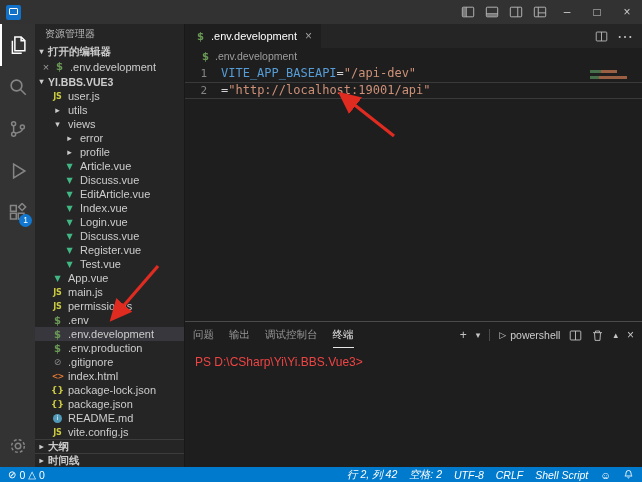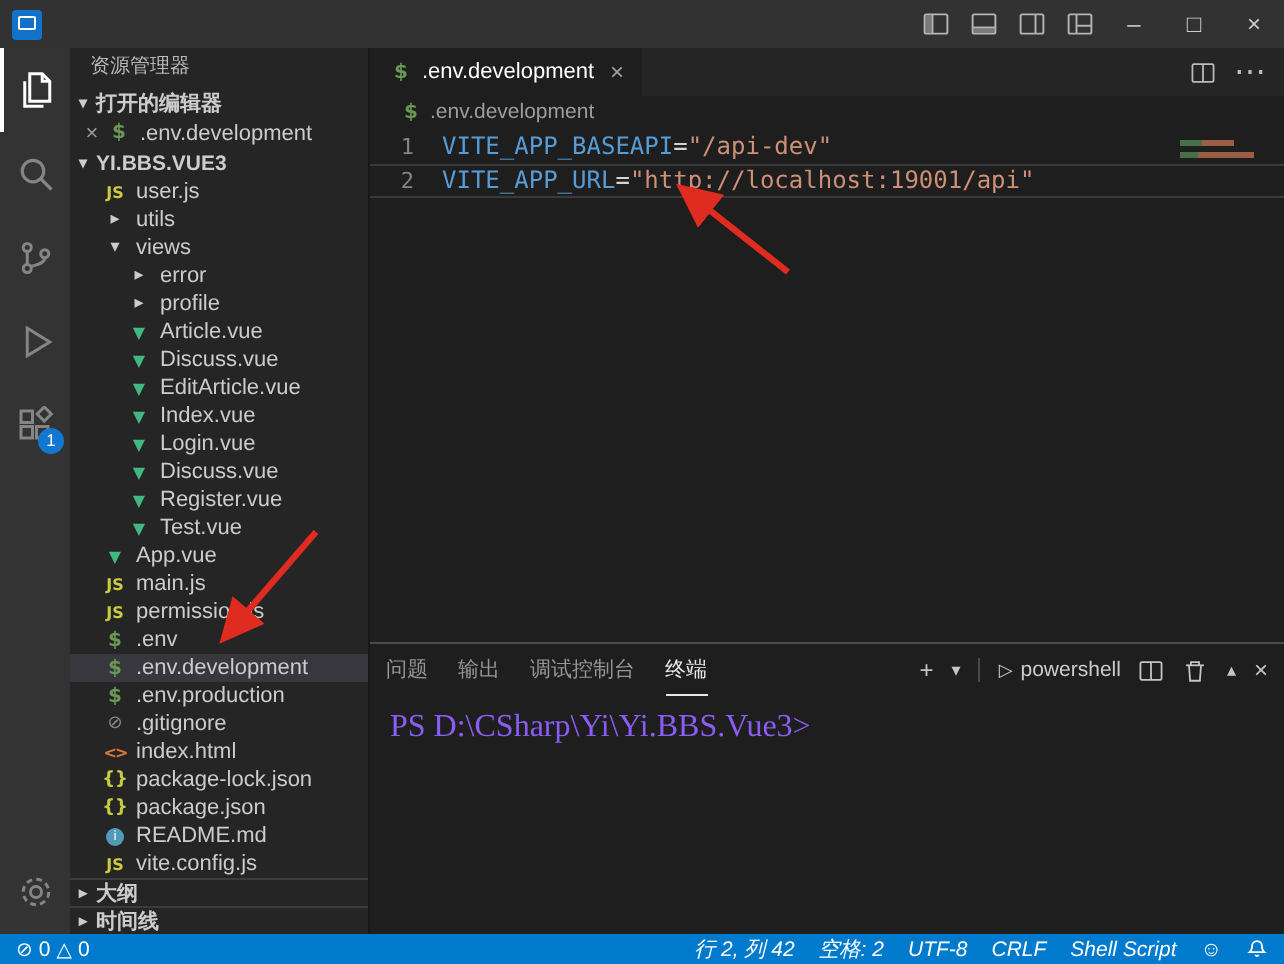--- a/index.html
+++ b/index.html
@@ -74,21 +74,21 @@
   .panel { height:146px; border-top:1px solid #4a4a4a; display:flex; flex-direction:column; flex:none; background:#1e1e1e; }
   .panel-header { height:26px; display:flex; align-items:stretch; padding:0 8px; flex:none; }
   .panel-tabs { display:flex; gap:15px; align-items:stretch; }
   .panel-tab { font-size:10.5px; color:#969696; display:flex; align-items:center; border-bottom:1px solid transparent; cursor:pointer; }
   .panel-tab.active { color:#e7e7e7; border-bottom-color:#e7e7e7; }
   .panel-actions { margin-left:auto; display:flex; align-items:center; gap:9px; color:#c5c5c5; font-size:12px; }
   .panel-actions svg { width:13px; height:13px; display:block; }
   .pa-sep { width:1px; height:12px; background:#4a4a4a; }
   .shell-chip { display:flex; align-items:center; gap:4px; font-size:10.5px; color:#cccccc; cursor:pointer; }
   .shell-chip .shell-ico { font-size:9px; }
-  .terminal { flex:1; padding:7px 10px; font-family:Liberation Serif, serif; font-size:16px; color:#8b5cf6; cursor:text; }
+  .terminal { flex:1; padding:7px 10px; font-family:Liberation Sans, sans-serif; font-size:12px; color:#ef4444; cursor:text; }
 
   
   .statusbar { height:15px; background:#007acc; color:#ffffff; display:flex; align-items:center; font-size:10.5px; padding:0 8px; }
   .sb-left { display:flex; align-items:center; gap:5px; }
   .sb-right { margin-left:auto; display:flex; align-items:center; gap:12px;font-style:italic; }
   .sb-item { display:flex; align-items:center; gap:3px; cursor:pointer; white-space:nowrap; }
   .sb-ico { font-size:10px; }
   .sb-right svg { width:11px; height:11px; display:block; }
 
   
@@ -332,21 +332,21 @@
       <div class="breadcrumb">
         <span class="tree-icon icon-env">$</span>
         <span>.env.development</span>
       </div>
 
       <div class="code-area">
         <div class="code-line">
           <span class="ln">1</span><span class="tok-key">VITE_APP_BASEAPI</span><span class="tok-op">=</span><span class="tok-str">"/api-dev"</span>
         </div>
         <div class="code-line current">
-          <span class="ln">2</span><span class="tok-key">VITE_APP_URL</span><span class="tok-op">=</span><span class="tok-str">"http://localhost:19001/api"</span>
+          <span class="ln">2</span><span class="tok-op">=</span><span class="tok-str">"http://localhost:19001/api"</span>
         </div>
         <div class="minimap">
           <div class="mm-bar1"></div>
           <div class="mm-bar2"></div>
         </div>
       </div>
 
       <div class="panel">
         <div class="panel-header">
           <div class="panel-tabs">

